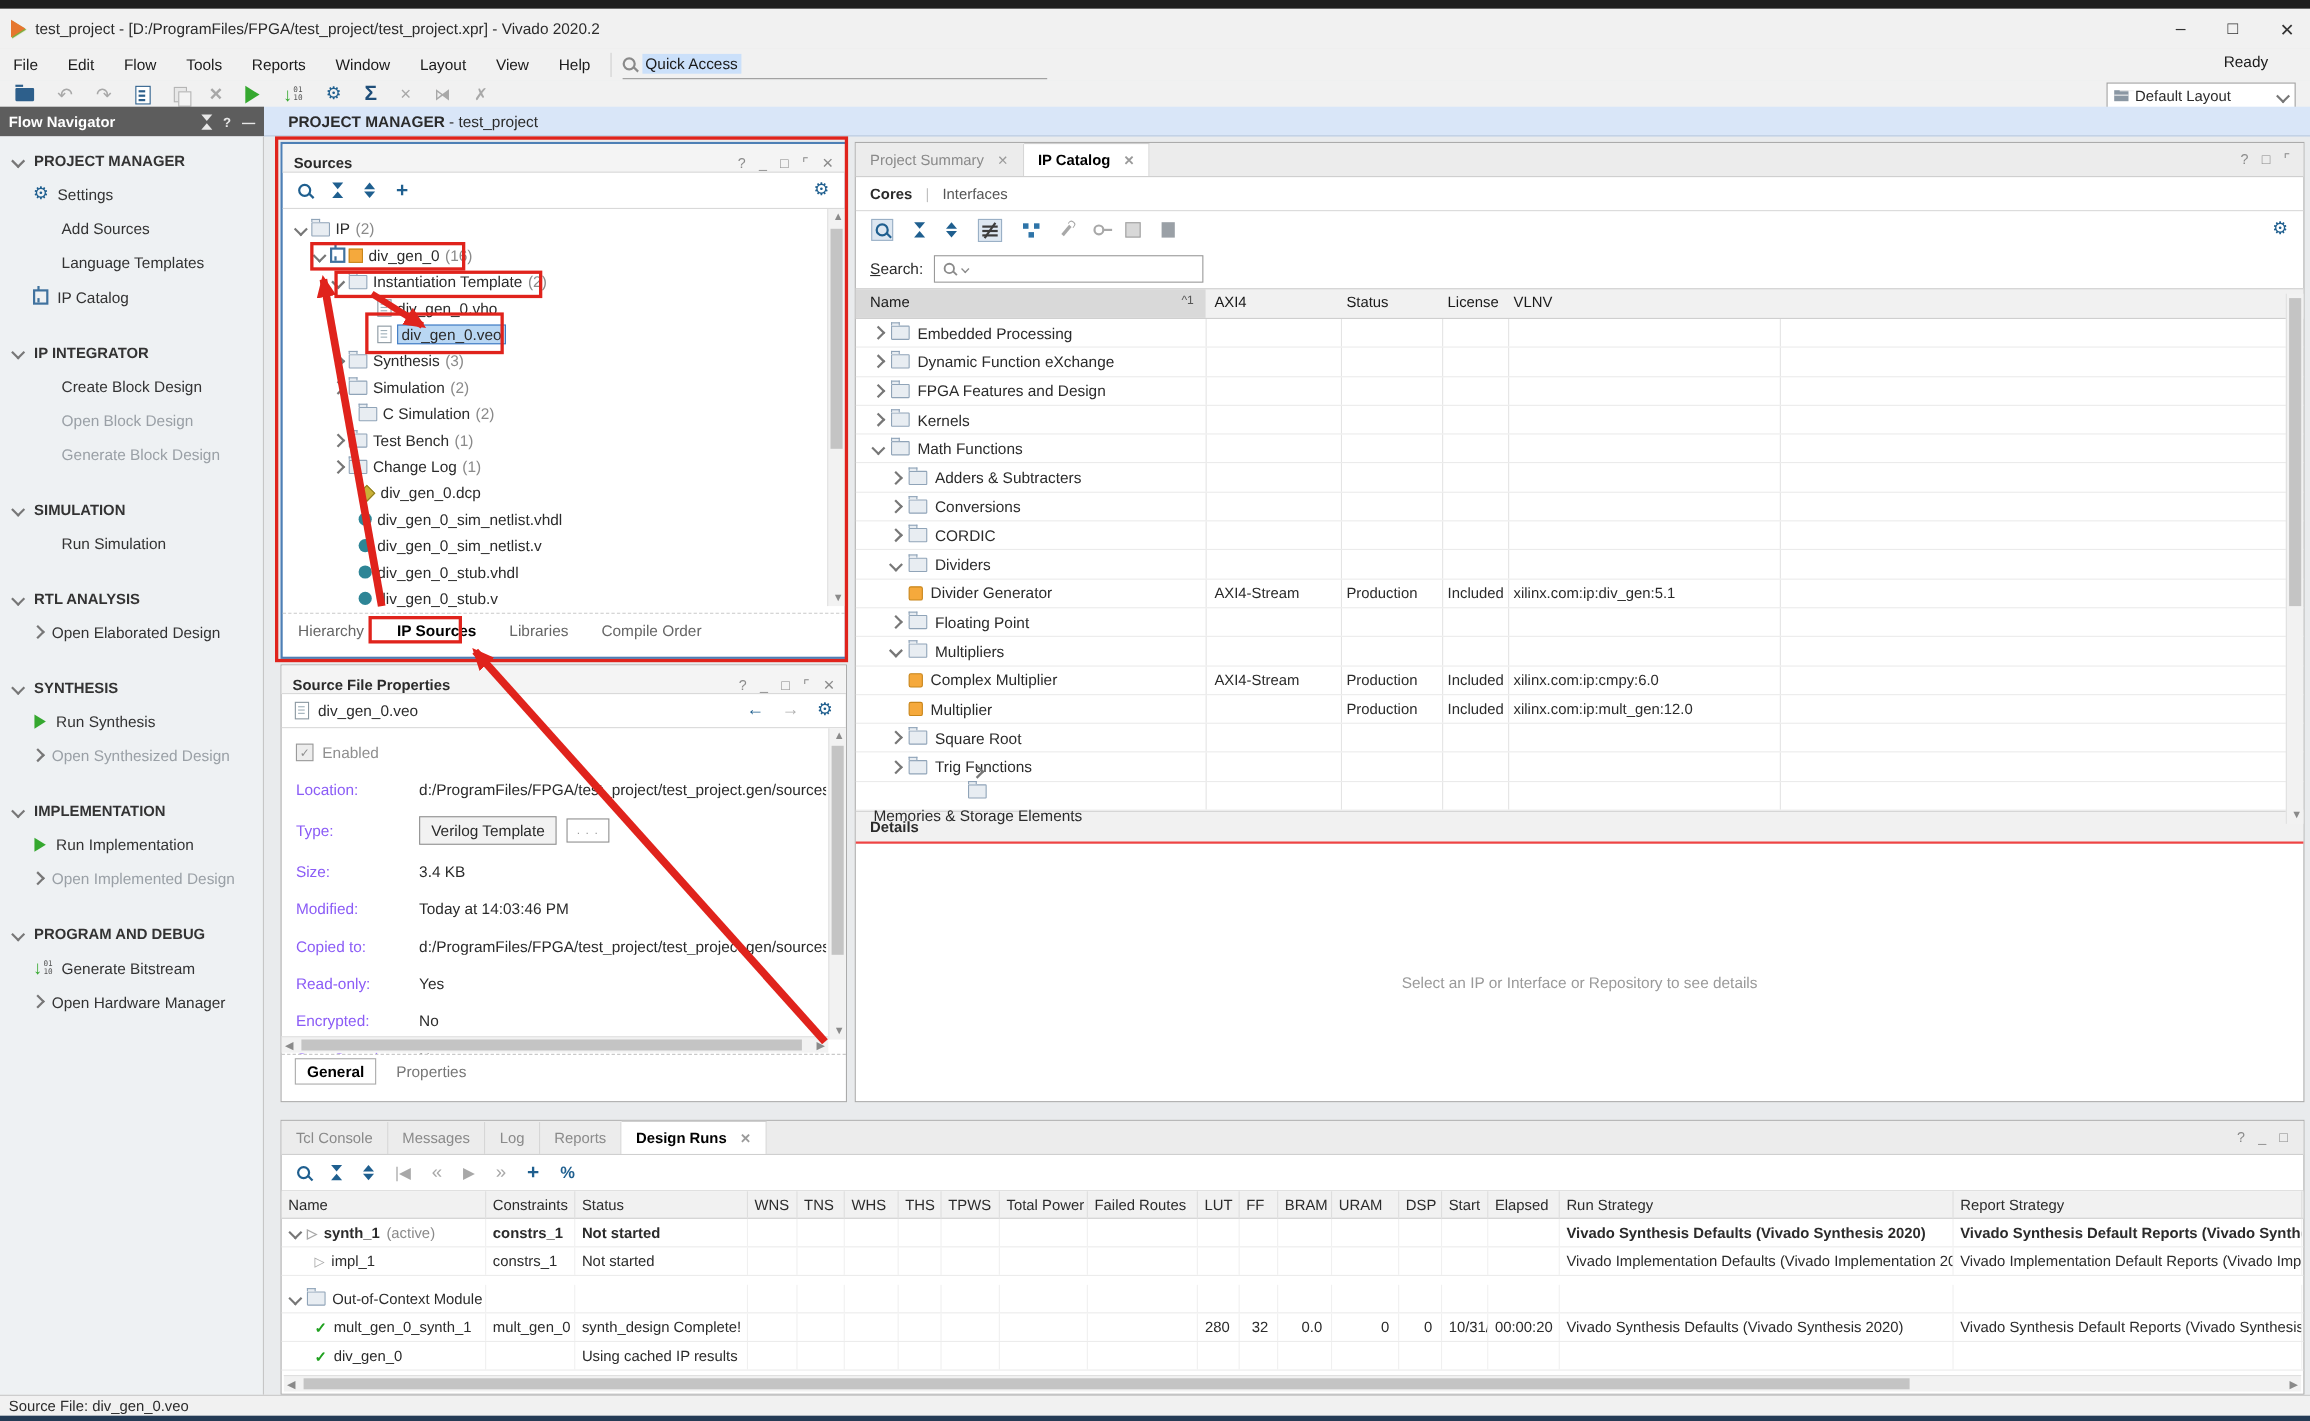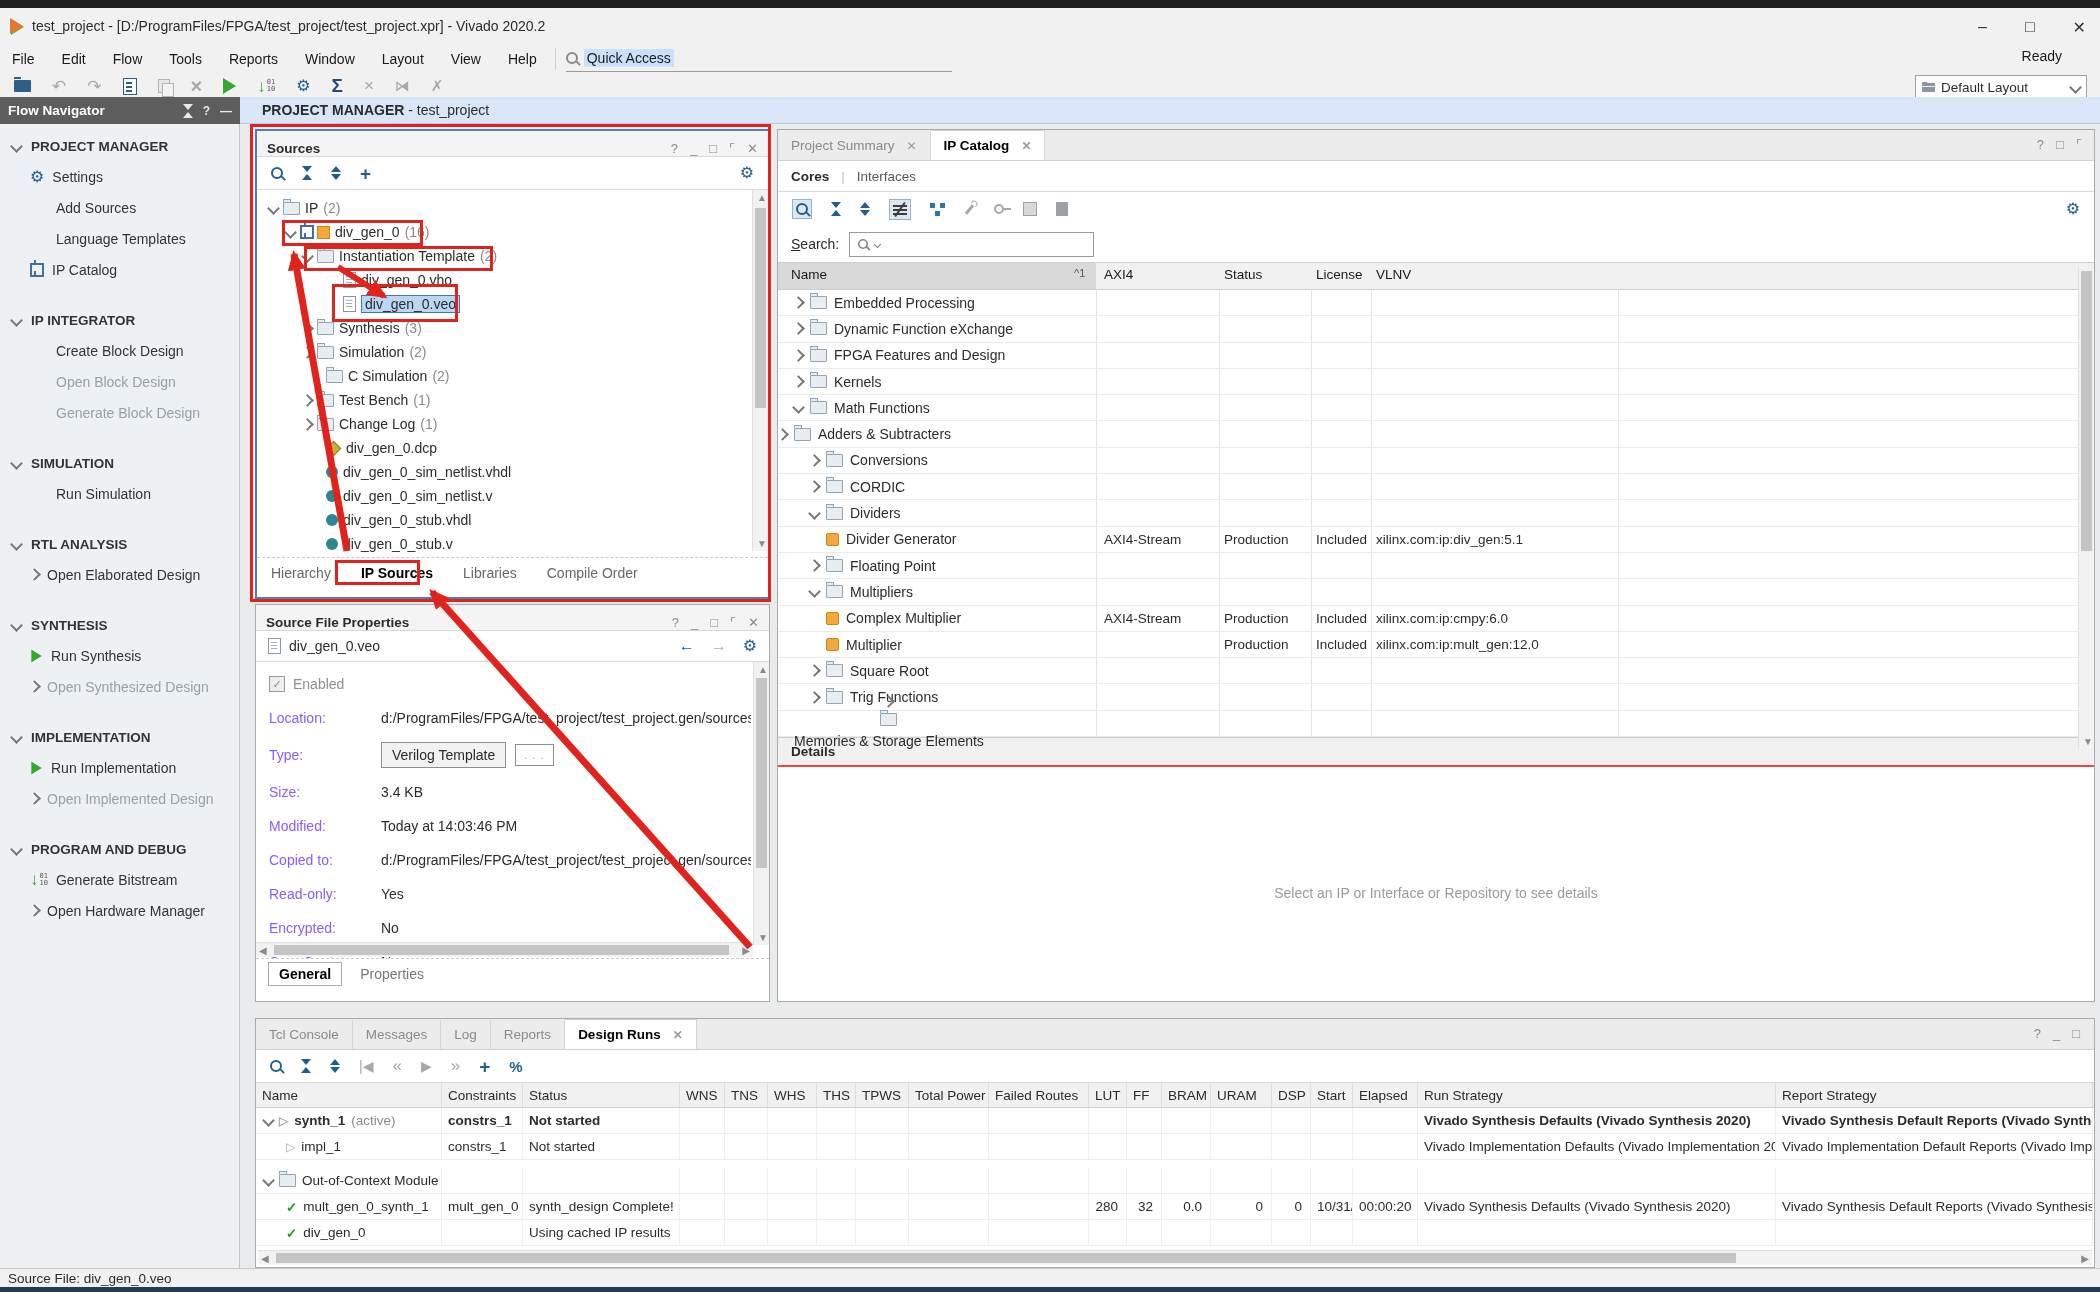--- a/index.html
+++ b/index.html
@@ -650,21 +650,21 @@
             <span class="fold"></span>
             <span>Math Functions</span>
           </span>
           <span class="ipc-vline" style="left: 318px; height: 100%;"></span>
           <span class="ipc-vline" style="left: 441px; height: 100%;"></span>
           <span class="ipc-vline" style="left: 533px; height: 100%;"></span>
           <span class="ipc-vline" style="left: 593px; height: 100%;"></span>
           <span class="ipc-vline" style="left: 840px; height: 100%;"></span>
         </div>
         <div class="iprow">
-          <span class="nm" style=" justify-content: flex-end;">
+          <span class="nm" style="padding-left: 32px; justify-content: flex-end;">
             <span class="chev r"></span>
             <span class="fold"></span>
             <span>Adders &amp; Subtracters</span>
           </span>
           <span class="ipc-vline" style="left: 318px; height: 100%;"></span>
           <span class="ipc-vline" style="left: 441px; height: 100%;"></span>
           <span class="ipc-vline" style="left: 533px; height: 100%;"></span>
           <span class="ipc-vline" style="left: 593px; height: 100%;"></span>
           <span class="ipc-vline" style="left: 840px; height: 100%;"></span>
         </div>

